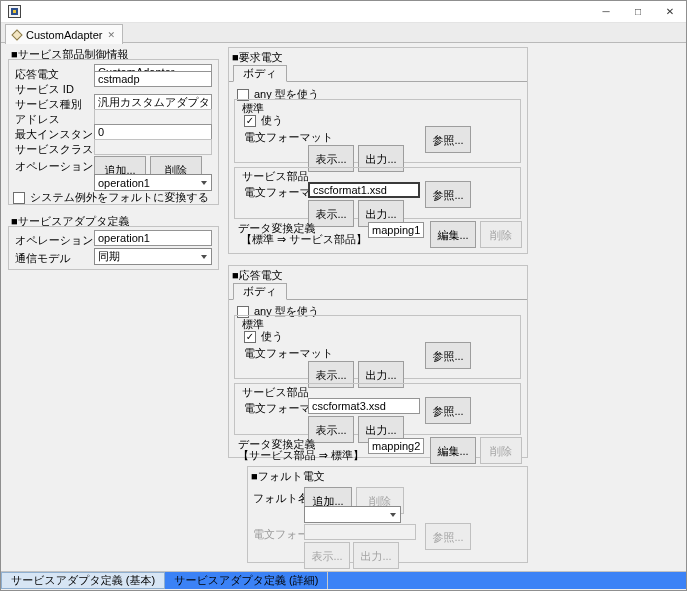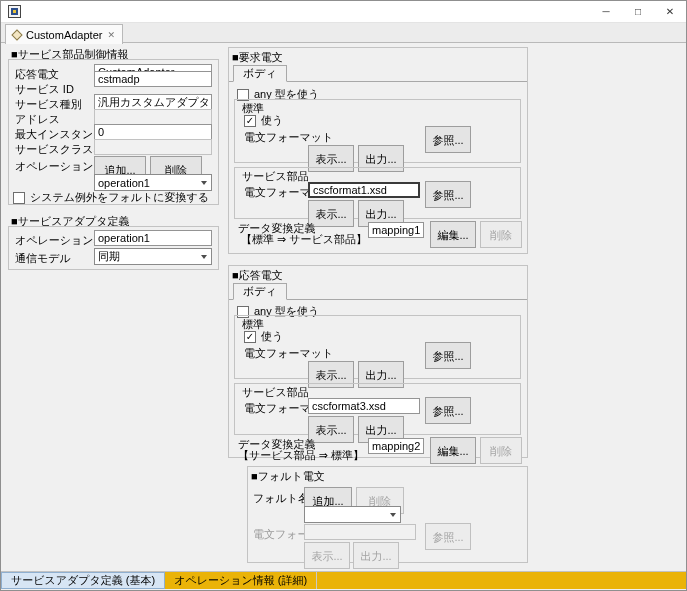--- a/index.html
+++ b/index.html
@@ -48,21 +48,21 @@
   .combo .chev { width:15px; height:100%; display:flex; align-items:center; justify-content:center; }
   .tri { width:0; height:0; border-left:3.5px solid transparent; border-right:3.5px solid transparent;
          border-top:4px solid #4d4d4d; }
 
   
   .subtabline { position:absolute; height:0; border-top:1px solid #a8a8a8; z-index:1; }
   .subtab { position:absolute; height:17px; background:#f0f0f0; border:1px solid #a8a8a8;
             border-bottom:1px solid #f0f0f0; padding:0 9px; line-height:15px; z-index:2; }
 
   
-  .btabbar { position:absolute; top:570px; left:0; width:100%; height:18px; background:#eab308;
+  .btabbar { position:absolute; top:570px; left:0; width:100%; height:18px; background:#3b82f6;
              border-top:1px solid #c2c2c2; display:flex; align-items:stretch; }
   .btab { display:flex; align-items:center; padding:0 9px; white-space:nowrap;
           border-right:1px solid #c9c9c9; }
   .btab.sel { background:#d7e5f4; border:1px solid #8fafd0; }
 </style>
 </head>
 <body>
 
 <div class="window">
 
@@ -233,16 +233,16 @@
   </div>
 
   <div class="lbl dim" style="left:252px;top:526px;">電文フォーマット</div>
   <input class="tin dis" style="left: 303px; top: 523px; width: 112px;" value="">
   <button class="btn dis" style="left:424px;top:522px;width:46px;">参照...</button>
   <button class="btn dis" style="left:303px;top:541px;width:46px;">表示...</button>
   <button class="btn dis" style="left:352px;top:541px;width:46px;">出力...</button>
 
   <div class="btabbar">
     <div class="btab sel">サービスアダプタ定義 (基本)</div>
-    <div class="btab">オペレーション情報 (詳細)</div>
+    <div class="btab">サービスアダプタ定義 (詳細)</div>
   </div>
 
 </div>
 
 </body></html>

